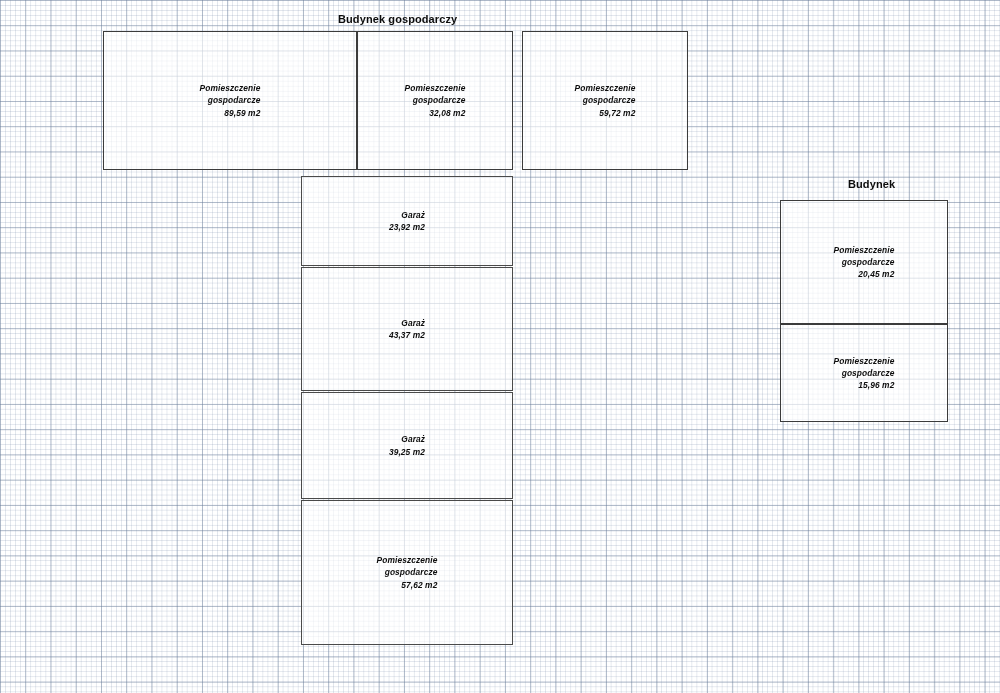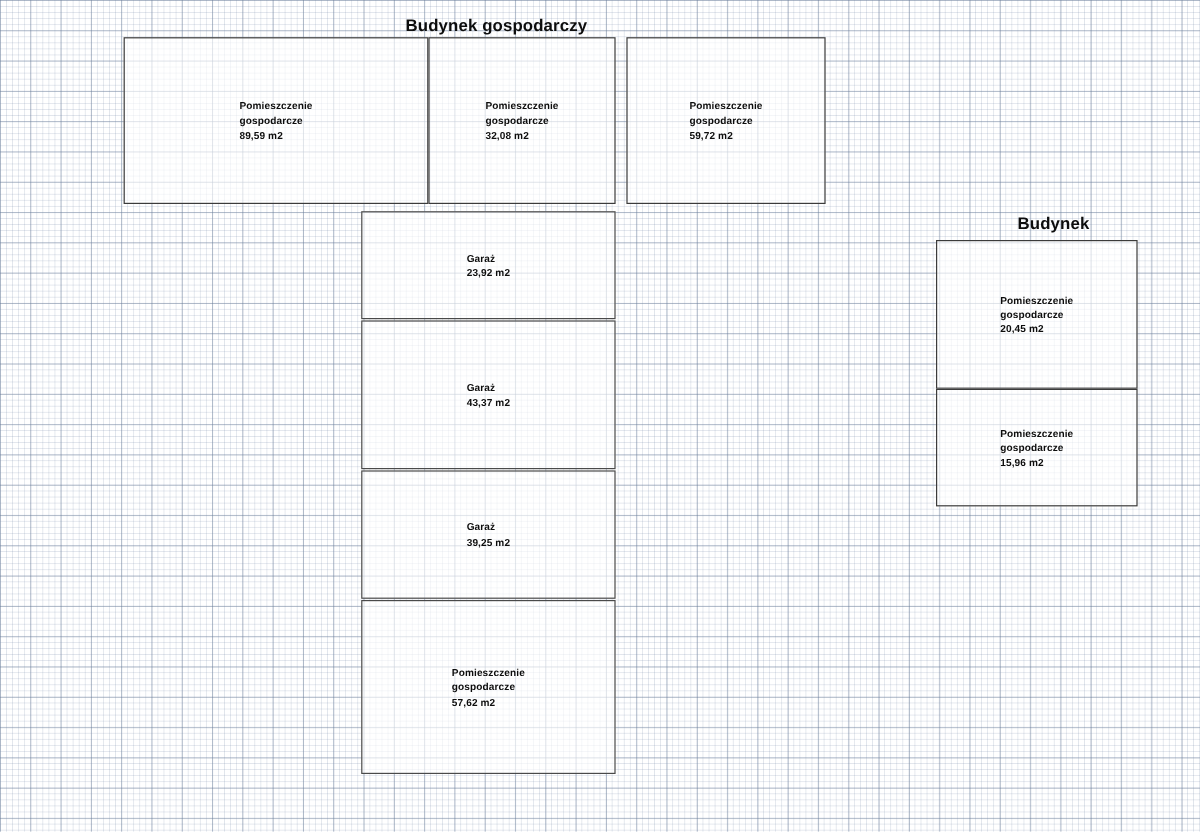--- a/index.html
+++ b/index.html
@@ -37,32 +37,33 @@
     border: 1.6px solid #3b3b3b;
     background: rgba(255,255,255,0.62);
     display: flex;
     align-items: center;
     justify-content: center;
   }
   .room.thin {
     border: 1.2px solid #4a4a4a;
   }
   .room-label {
-    text-align: left;
+    text-align: right;
     font-size: 8.4px;
     font-weight: bold;
     line-height: 1.45;
     color: #0d0d0d;
     letter-spacing: 0.1px;
     white-space: pre-line;
     pointer-events: none;
+    font-style: italic;
   }
   .building-title {
     position: absolute;
-    font-size: 14px;
+    font-size: 11px;
     font-weight: bold;
     color: #0d0d0d;
     text-align: right;
     letter-spacing: 0.1px;
     white-space: nowrap;
   }
 </style>
 </head>
 <body>
 

